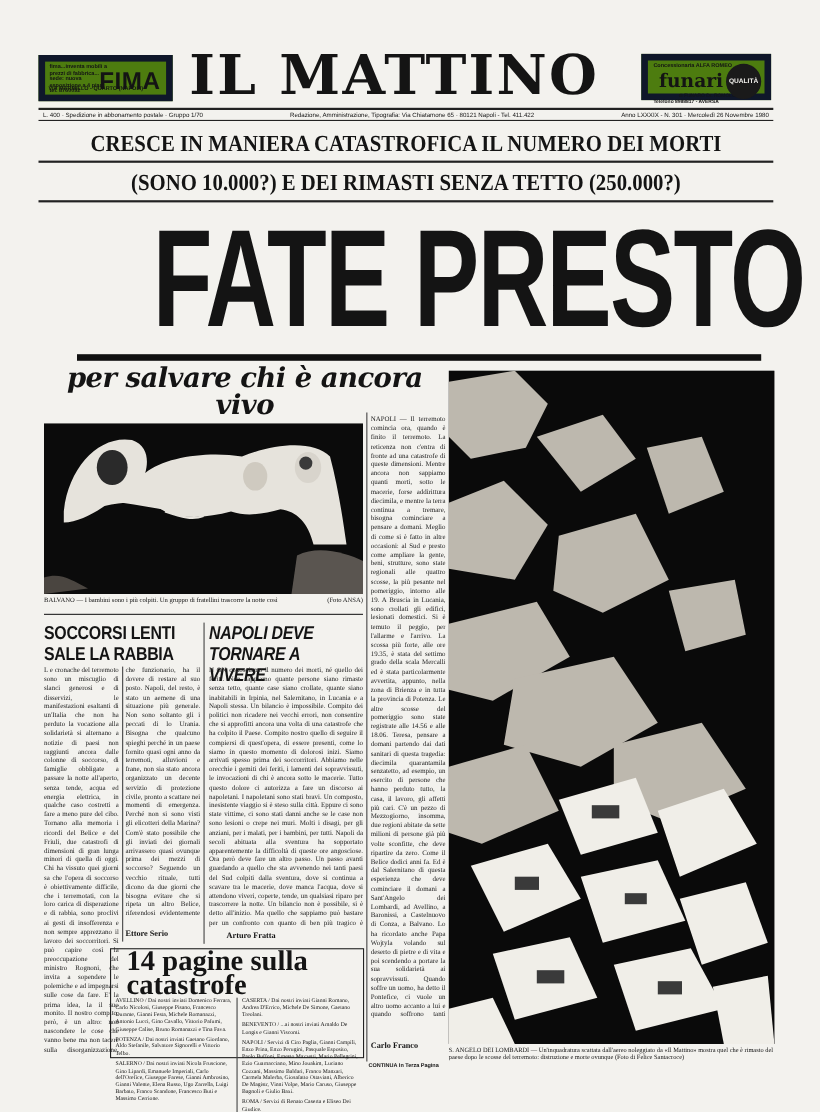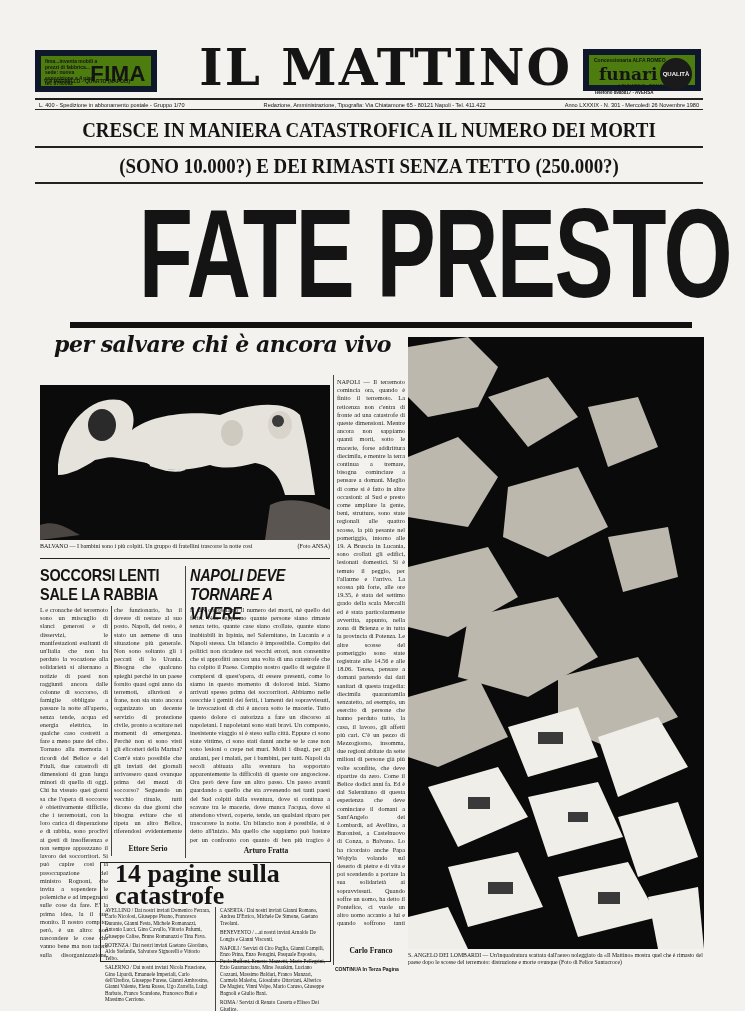--- a/index.html
+++ b/index.html
@@ -9,41 +9,41 @@
   .ad-left{left:35px;top:50px;width:122px;height:42px;}
   .ad-left .small{position:absolute;left:4px;top:3px;width:56px;font-family:"Liberation Sans",sans-serif;font-size:5px;line-height:5.6px;font-weight:bold;}
   .ad-left .brand{position:absolute;right:5px;top:5px;font-family:"Liberation Sans",sans-serif;font-weight:900;font-size:22px;letter-spacing:0.5px;}
   .ad-left .foot{position:absolute;left:3px;bottom:2px;font-family:"Liberation Sans",sans-serif;font-size:5px;font-weight:bold;}
   .ad-right{left:583px;top:49px;width:118px;height:42px;}
   .ad-right .top{position:absolute;left:5px;top:2px;font-family:"Liberation Sans",sans-serif;font-size:5px;font-weight:bold;}
   .ad-right .brand{position:absolute;left:10px;top:9px;font-family:"DejaVu Serif",serif;font-weight:bold;font-size:17px;}
   .ad-right .sub{position:absolute;left:28px;top:29px;font-family:"Liberation Sans",sans-serif;font-size:4.5px;}
   .ad-right .tel{position:absolute;left:5px;top:35px;font-family:"Liberation Sans",sans-serif;font-size:4.5px;font-weight:bold;}
   .ad-right .badge{position:absolute;right:3px;top:3px;width:32px;height:32px;border-radius:50%;background:#1a1a1a;color:#f3f2ee;font-size:6px;font-family:"Liberation Sans",sans-serif;display:flex;align-items:center;justify-content:center;font-weight:bold;}
-  .masthead{left:172px;top:38px;width:400px;text-align:right;font-family:"DejaVu Serif",serif;font-weight:bold;font-size:50px;letter-spacing:2px;line-height:60px;transform:scaleY(1.0);}
+  .masthead{left:172px;top:38px;width:400px;text-align:left;font-family:"DejaVu Serif",serif;font-weight:bold;font-size:50px;letter-spacing:2px;line-height:60px;transform:scaleY(1.0);}
   .infobar{left:35px;top:98px;width:668px;height:12px;border-top:2px solid #222;border-bottom:1px solid #222;font-family:"Liberation Sans",sans-serif;font-size:5.6px;display:flex;justify-content:space-between;align-items:center;padding:0 4px;box-sizing:border-box;}
   .kicker{left:35px;width:668px;text-align:center;font-family:"Liberation Serif",serif;font-weight:bold;font-size:21px;line-height:30px;transform:scaleX(0.9);transform-origin:center;white-space:nowrap;}
   .kicker1{top:115px;}
   .kicker2{top:151px;}
   .rule{height:2px;background:#222;}
   .headline{left:55px;top:183px;width:645px;text-align:center;font-family:"Liberation Sans",sans-serif;font-weight:bold;font-size:120px;line-height:134px;letter-spacing:-2px;transform:scaleX(0.74) scaleY(1.05);transform-origin:center top;white-space:nowrap;}
   .headline-rule{left:70px;top:322px;width:622px;height:6px;background:#111;}
-  .subhead{left:35px;top:332px;width:375px;text-align:center;font-family:"DejaVu Serif",serif;font-style:italic;font-weight:bold;font-size:22px;line-height:24px;letter-spacing:-0.5px;}
+  .subhead{left:35px;top:332px;width:375px;text-align:center;font-family:"DejaVu Serif",serif;font-style:italic;font-weight:bold;font-size:25px;line-height:24px;letter-spacing:-0.5px;}
   .photo1{left:40px;top:385px;width:290px;height:155px;background:#0b0b0b;overflow:hidden;}
   .caption1{left:40px;top:543px;width:290px;font-family:"Liberation Serif",serif;font-size:6px;display:flex;justify-content:space-between;}
   .sec-title{font-family:"Liberation Sans",sans-serif;font-weight:bold;font-size:17px;line-height:19px;letter-spacing:-0.3px;transform:scaleX(0.85);transform-origin:left;}
   .title-l{left:40px;top:566px;width:160px;}
   .title-r{left:190px;top:566px;width:160px;font-style:italic;}
   .col-text{font-family:"Liberation Serif",serif;font-size:6.3px;line-height:8.2px;text-align:justify;color:#222;overflow:hidden;}
   .vline{width:1px;background:#444;}
   .photo2{left:408px;top:337px;width:296px;height:612px;background:#0a0a0a;overflow:hidden;}
   .caption2{left:408px;top:952px;width:296px;font-family:"Liberation Serif",serif;font-size:5.8px;line-height:7px;}
   .box14{left:100px;top:862px;width:231px;height:100px;border:1.5px solid #222;box-sizing:border-box;}
   .box14 .bt{font-family:"Liberation Serif",serif;font-weight:bold;font-size:26px;line-height:22px;padding-left:14px;}
-  .byline{font-family:"Liberation Serif",serif;font-weight:bold;font-size:7.5px;text-align:center;}
+  .byline{font-family:"Liberation Serif",serif;font-weight:bold;font-size:7.5px;text-align:left;}
   .list14{font-family:"Liberation Serif",serif;font-size:5.2px;line-height:6.4px;}
   .list14 li{margin:0 0 3px 0;}
   .list14 ul{list-style:none;padding:0 4px;margin:0;}
   .continue{left:335px;top:966px;font-family:"Liberation Sans",sans-serif;font-size:5px;font-weight:bold;}
 </style>
 </head>
 <body>
 
 <div class="abs ad ad-left">
   <div class="small">fima...inventa mobili a prezzi di fabbrica... sede: nuova esposizione a 4 piani tel. 8760092</div>
@@ -109,21 +109,21 @@
 <div class="abs vline" style="left:111px;top:606px;height:250px;"></div>
 <div class="abs col-text" style="left:114px;top:606px;width:68px;height:230px;">che funzionario, ha il dovere di restare al suo posto. Napoli, del resto, è stato un aemene di una situazione più generale. Non sono soltanto gli i peccati di lo Urania. Bisogna che qualcuno spieghi perché in un paese fornito quasi ogni anno da terremoti, alluvioni e frane, non sia stato ancora organizzato un decente servizio di protezione civile, pronto a scattare nei momenti di emergenza. Perché non si sono visti gli elicotteri della Marina? Com'è stato possibile che gli inviati dei giornali arrivassero quasi ovunque prima dei mezzi di soccorso? Seguendo un vecchio rituale, tutti dicono da due giorni che bisogna evitare che si ripeta un altro Belice, riferendosi evidentemente ai ritardi della ricostruzione e allo scandalo della gente che vive ancora nelle baracche. Ma si tratta di una fuga in avanti. Il problema dei sopravvissuti della Basilicata e della Campania non è ancora quello del dopo, ma di come vivere oggi all'aperto, senza nemmeno il riparo di una tenda, mentre i meteorologi annunciano l'arrivo del maltempo. Per loro è come se il terremoto cominciasse soltanto adesso. Non si può permettere di perdere anche un solo minuto.</div>
 <div class="abs byline" style="left:114px;top:844px;width:68px;">Ettore Serio</div>
 <div class="abs vline" style="left:185px;top:566px;height:292px;"></div>
 
 <div class="abs sec-title title-r">
   <div>NAPOLI DEVE</div>
   <div>TORNARE A VIVERE</div>
 </div>
 <div class="abs col-text" style="left:190px;top:606px;width:140px;height:238px;">N ON conosciamo il numero dei morti, né quello dei feriti. Non sappiamo quante persone siano rimaste senza tetto, quante case siano crollate, quante siano inabitabili in Irpinia, nel Salernitano, in Lucania e a Napoli stessa. Un bilancio è impossibile. Compito dei politici non ricadere nei vecchi errori, non consentire che si approfitti ancora una volta di una catastrofe che ha colpito il Paese. Compito nostro quello di seguire il compiersi di quest'opera, di essere presenti, come lo siamo in questo momento di dolorosi inizi. Siamo arrivati spesso prima dei soccorritori. Abbiamo nelle orecchie i gemiti dei feriti, i lamenti dei sopravvissuti, le invocazioni di chi è ancora sotto le macerie. Tutto questo dolore ci autorizza a fare un discorso ai napoletani. I napoletani sono stati bravi. Un composto, inesistente viaggio si è steso sulla città. Eppure ci sono state vittime, ci sono stati danni anche se le case non sono lesioni o crepe nei muri. Molti i disagi, per gli anziani, per i malati, per i bambini, per tutti. Napoli da secoli abituata alla sventura ha sopportato apparentemente la difficoltà di queste ore angosciose. Ora però deve fare un altro passo. Un passo avanti guardando a quello che sta avvenendo nei tanti paesi del Sud colpiti dalla sventura, dove si continua a scavare tra le macerie, dove manca l'acqua, dove si attendono viveri, coperte, tende, un qualsiasi riparo per trascorrere la notte. Un bilancio non è possibile, si è detto all'inizio. Ma quello che sappiamo può bastare per un confronto con quanto di ben più tragico è avvenuto nell'Avellinese, nel Salernitano, nel Potentino. I napoletani debbono farlo, perché è necessario, è urgente, riaprire gli uffici, i negozi, i ristoranti, i bar, far circolare i mezzi pubblici, tornare al lavoro, alla vita di tutti i giorni. Bisogna ridare alla città che ancora disegnano la capitale del Sud un ruolo e un'immagine che in questo ore pare vano perdi. Tempo di vivere e tempo di morire, sta scritto. Questo è tempo di vivere, di essere presenti, attivi, utili a chi ha bisogno di noi. Un'esortazione, la nostra, che ci sembra doverosa. Non un'esortazione, ma parole molto dure andrebbero invece rivolte ai responsabili della cosa pubblica. Non si lascia che il capoluogo di una regione ferita a morte si paralizzi come è avvenuto di Napoli in questi due giorni. Ma questo è un discorso che, i nostri lettori l'hanno già capito, non abbiamo voluto fare. Almeno per oggi.</div>
-<div class="abs byline" style="left:196px;top:846px;width:140px;">Arturo Fratta</div>
+<div class="abs byline" style="left:206px;top:846px;width:140px;">Arturo Fratta</div>
 
 <div class="abs box14">
   <div class="bt">14 pagine sulla catastrofe</div>
   <div style="display:flex;">
     <div class="list14" style="width:50%;">
       <ul>
         <li>AVELLINO / Dai nostri inviati Domenico Ferrara, Carlo Nicolosi, Giuseppe Pisano, Francesco Durante, Gianni Festa, Michele Romanazzi, Antonio Lucci, Gino Cavallo, Vittorio Pafumi, Giuseppe Calise, Bruno Romanazzi e Tina Fava.</li>
         <li>POTENZA / Dai nostri inviati Gaetano Giordano, Aldo Stefanile, Salvatore Signorelli e Vittorio Telbo.</li>
         <li>SALERNO / Dai nostri inviati Nicola Fruscione, Gino Lipardi, Emanuele Imperiali, Carlo dell'Orefice, Giuseppe Farese, Gianni Ambrosino, Gianni Valente, Elena Russo, Ugo Zarrella, Luigi Barbato, Franco Scandone, Francesco Buti e Massimo Cerrione.</li>
       </ul>

